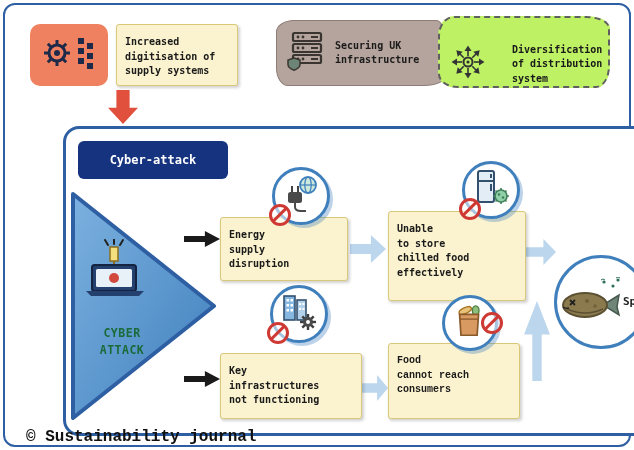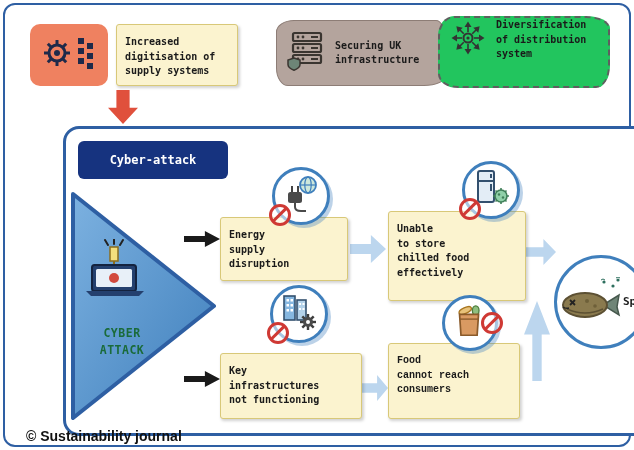--- a/index.html
+++ b/index.html
@@ -13,23 +13,23 @@
          background:var(--salmon,#ef8160);border-radius:10px;display:flex;align-items:center;justify-content:center;}
   .ybox{position:absolute;background:var(--yellow-bg,#fbf3cf);border:1.5px solid var(--yellow-border,#d8c878);
          border-radius:3px;padding:10px 8px;font-weight:bold;font-size:10px;line-height:1.45;
          white-space:pre-line;box-shadow:1.5px 2px 3px rgba(0,0,0,.18);z-index:2;}
   .box-digitisation{left:116px;top:24px;width:122px;height:62px;box-sizing:border-box;}
   .shape-securing{position:absolute;left:276px;top:20px;width:170px;height:66px;
          background:var(--taupe-bg,#b4a49d);border:1.5px solid #8d7d76;
          border-radius:18px 10px 22px 12px / 12px 20px 10px 18px;
          display:flex;align-items:center;gap:8px;padding:0 10px;box-sizing:border-box;}
   .shape-diversification{position:absolute;left:438px;top:16px;width:172px;height:72px;
-         background:#22c55e;border:2.2px dashed #5f5f5f;
+         background:#bef264;border:2.2px dashed #5f5f5f;
          border-radius:16px 24px 14px 20px / 20px 12px 22px 14px;
-         display:flex;align-items:flex-start;gap:8px;padding:0 8px;box-sizing:border-box;}
+         display:flex;align-items:flex-end;gap:24px;padding:0 8px;box-sizing:border-box;}
   .shape-text{font-weight:bold;font-size:10px;line-height:1.45;white-space:pre-line;}
 
   
   .arrow-down-red{position:absolute;left:108px;top:90px;width:30px;height:34px;
          background:var(--red-arrow,#e0503c);
          clip-path:polygon(28% 0,72% 0,72% 52%,100% 52%,50% 100%,0 52%,28% 52%);}
   .arrow-right{clip-path:polygon(0 32%,58% 32%,58% 0,100% 50%,58% 100%,58% 68%,0 68%);}
   .arrow-up{clip-path:polygon(32% 100%,32% 42%,0 42%,50% 0,100% 42%,68% 42%,68% 100%);}
   .arrow-black{position:absolute;background:#1a1a1a;z-index:2;}
   .arrow-blue{position:absolute;background:var(--arrow-blue,#bcd6ee);z-index:1;}
@@ -64,22 +64,22 @@
   .no-sign::after{content:"";position:absolute;left:50%;top:-1px;bottom:-1px;width:3.2px;
          margin-left:-1.6px;background:#cf3934;transform:rotate(45deg);}
   .no-bl{left:-6px;bottom:-4px;}
   .no-r{right:-8px;top:14px;}
 
   .spoilage-circle{position:absolute;left:488px;top:126px;width:94px;height:94px;border-radius:50%;
          background:#fff;border:3px solid var(--badge-ring,#3f7fbc);box-sizing:border-box;
          display:flex;flex-direction:row;align-items:center;z-index:3;}
   .spoilage-text{font-weight:bold;font-size:11px;margin-top:-2px;}
 
-  .footer-credit{position:absolute;left:26px;top:428px;font-family:Liberation Sans, sans-serif;
-         font-weight:bold;font-size:14px;color:#111;}
+  .footer-credit{position:absolute;left:26px;top:428px;font-family:Liberation Mono, monospace;
+         font-weight:bold;font-size:16px;color:#111;}
 </style>
 </head>
 <body>
 
 <div id="stage">
   <div class="outer-frame"></div>
 
   <div class="digit-icon-box">
     <span>
       <svg width="54" height="44" viewBox="0 0 54 44">

